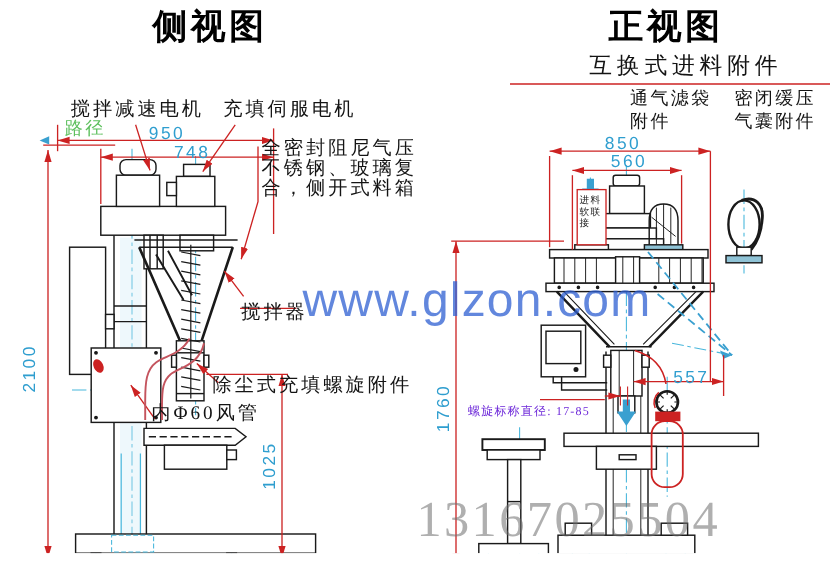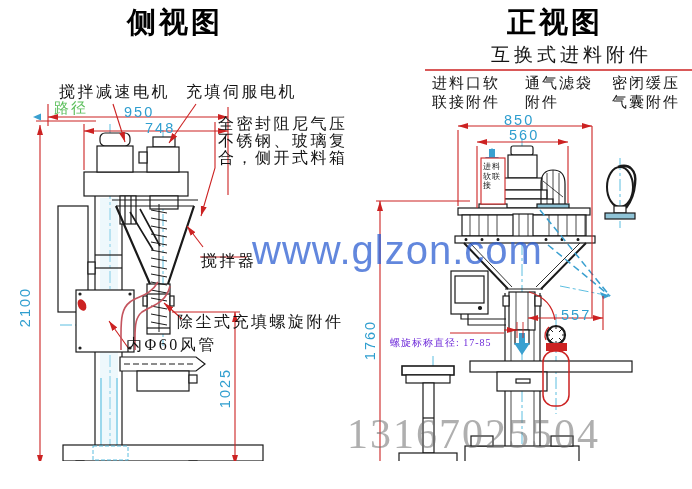--- a/index.html
+++ b/index.html
@@ -261,24 +261,20 @@
     <div class="cn">不锈钢、玻璃复</div>
     <div class="cn">合，侧开式料箱</div>
   </div>
 
   <div class="abs cn" style="left:201px;top:252px;">搅拌器</div>
   <div class="abs cn" style="left:177px;top:313px;">除尘式充填螺旋附件</div>
   <div class="abs cn" style="left:126px;top:336px;">内Φ60风管</div>
 
   <div class="abs hdr" style="left:491px;top:42px;">互换式进料附件</div>
 
-  <div class="abs" style="left:432px;top:74px;">
-    <div class="cn2">进料口软</div>
-    <div class="cn2">联接附件</div>
-  </div>
   <div class="abs" style="left:525px;top:74px;">
     <div class="cn2">通气滤袋</div>
     <div class="cn2">附件</div>
   </div>
   <div class="abs" style="left:612px;top:74px;">
     <div class="cn2">密闭缓压</div>
     <div class="cn2">气囊附件</div>
   </div>
 
   <div class="abs dim" style="left:504px;top:112px;">850</div>

